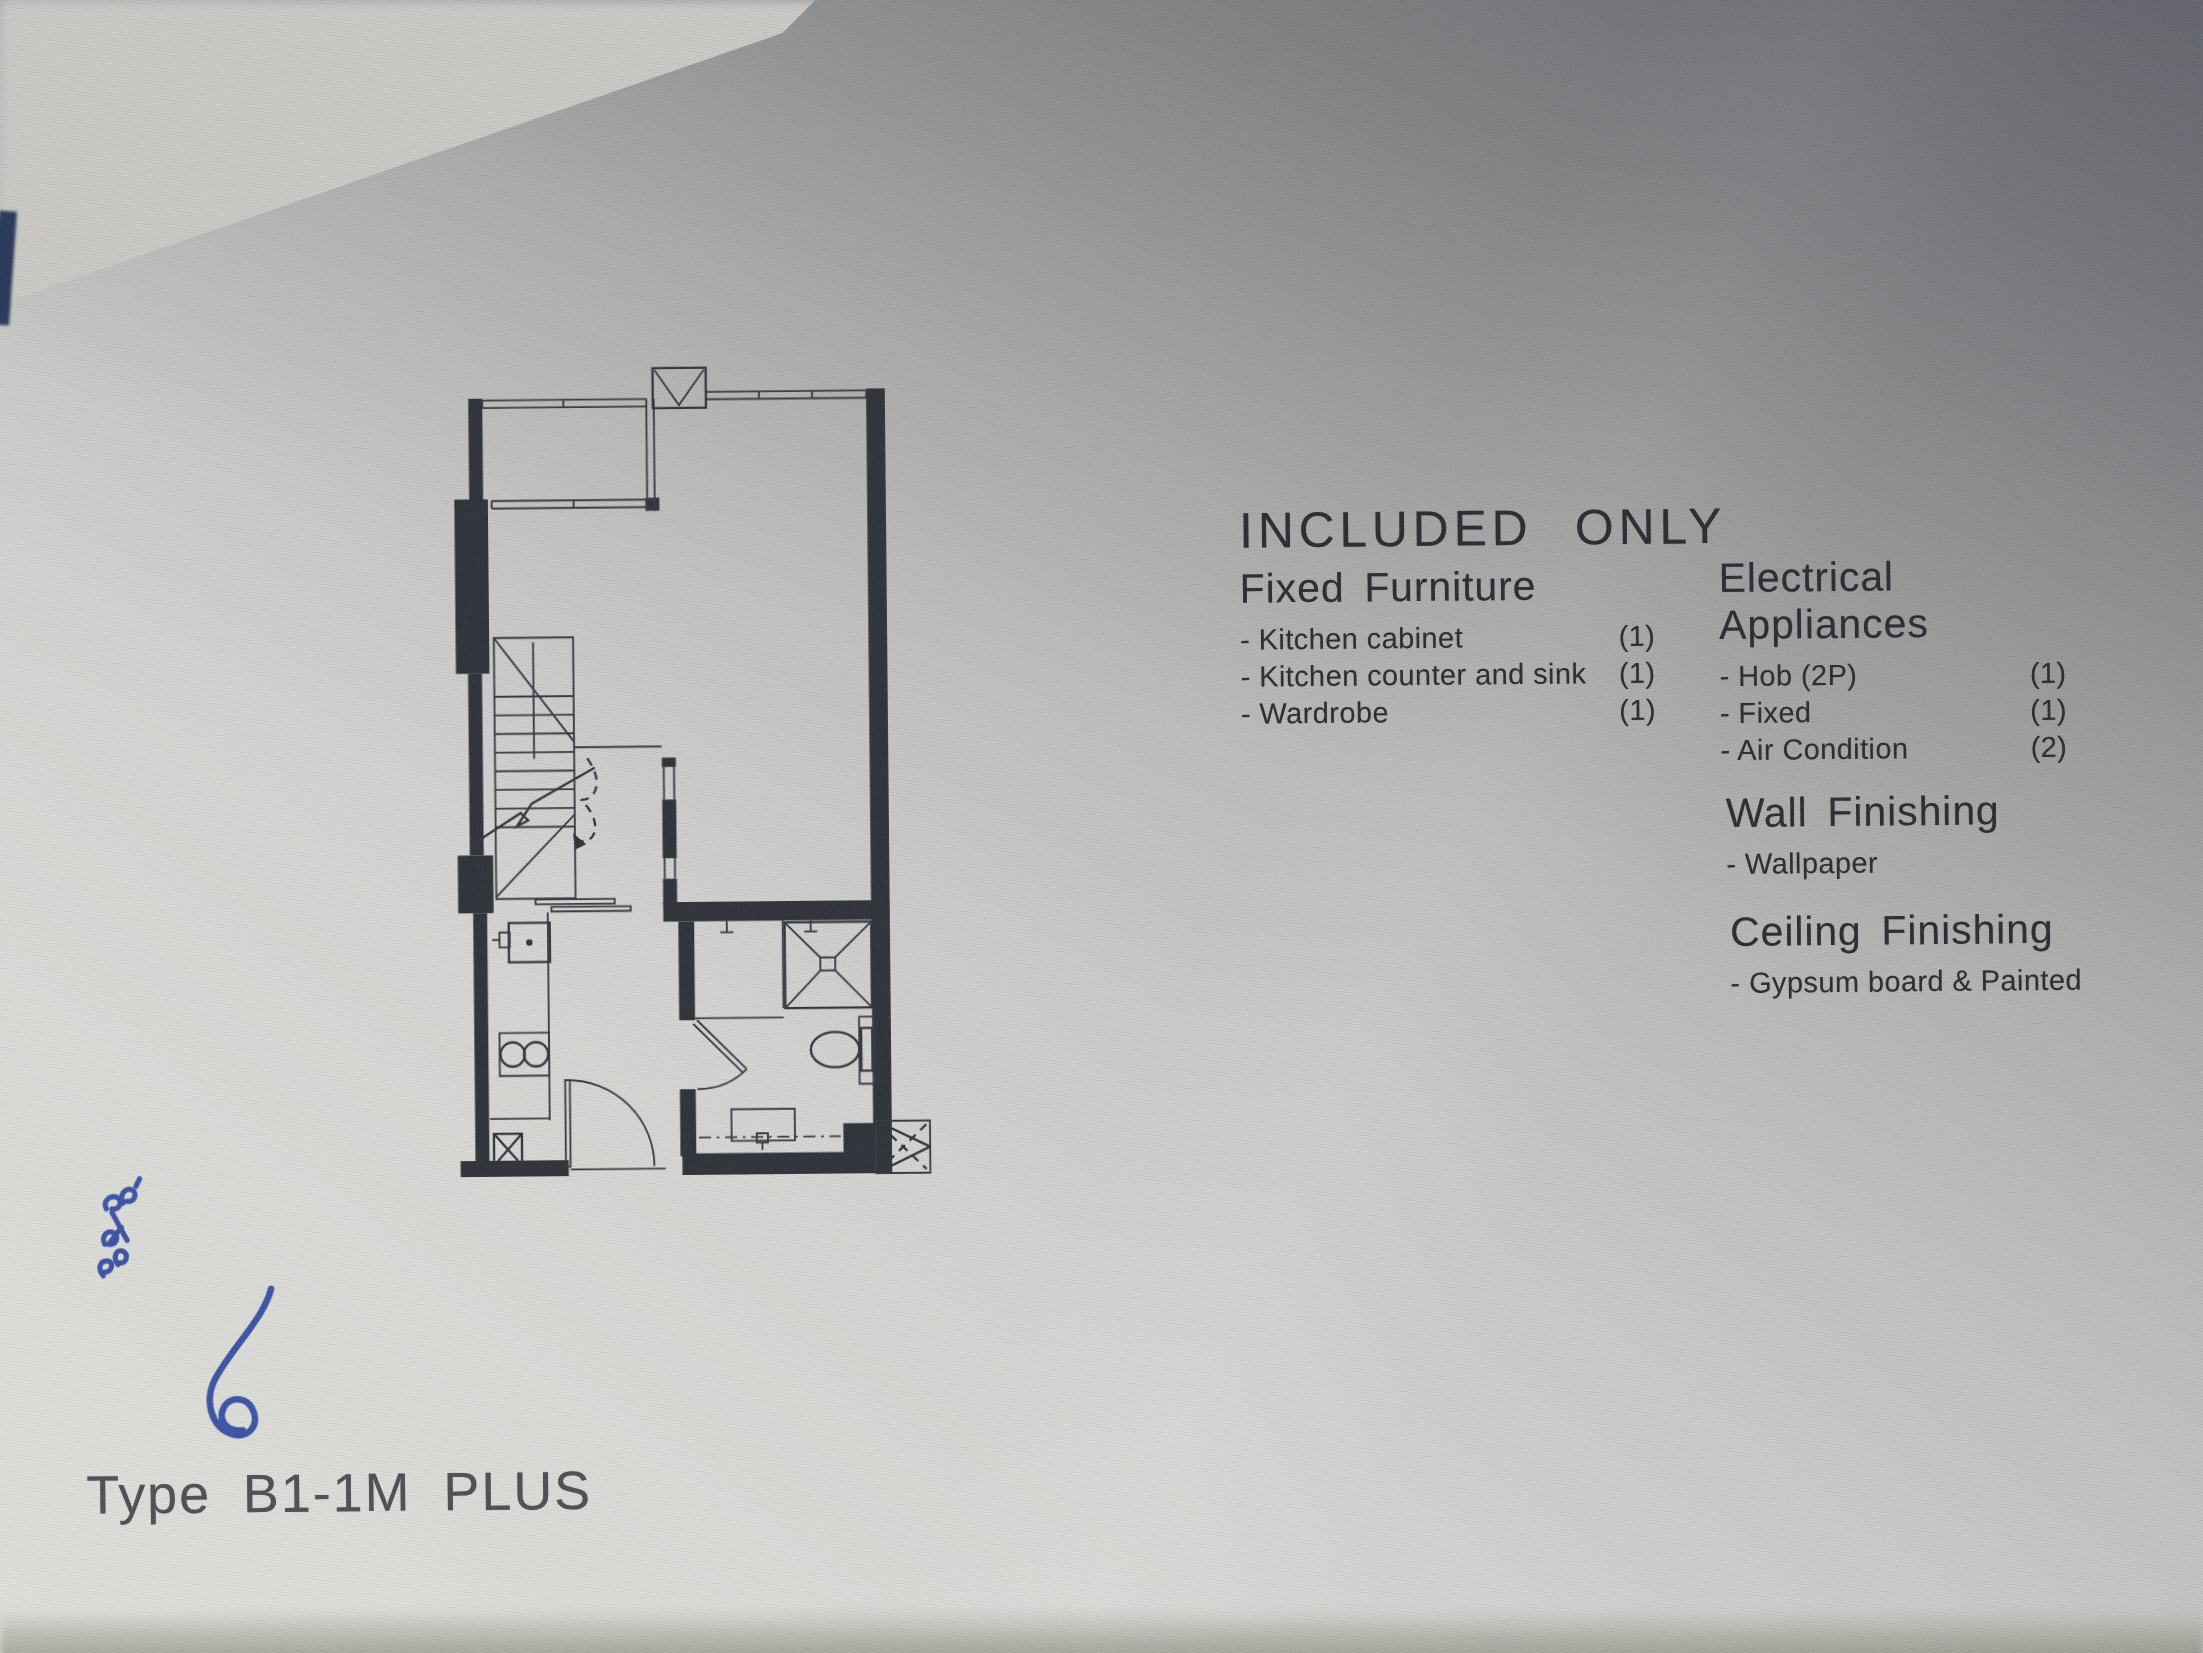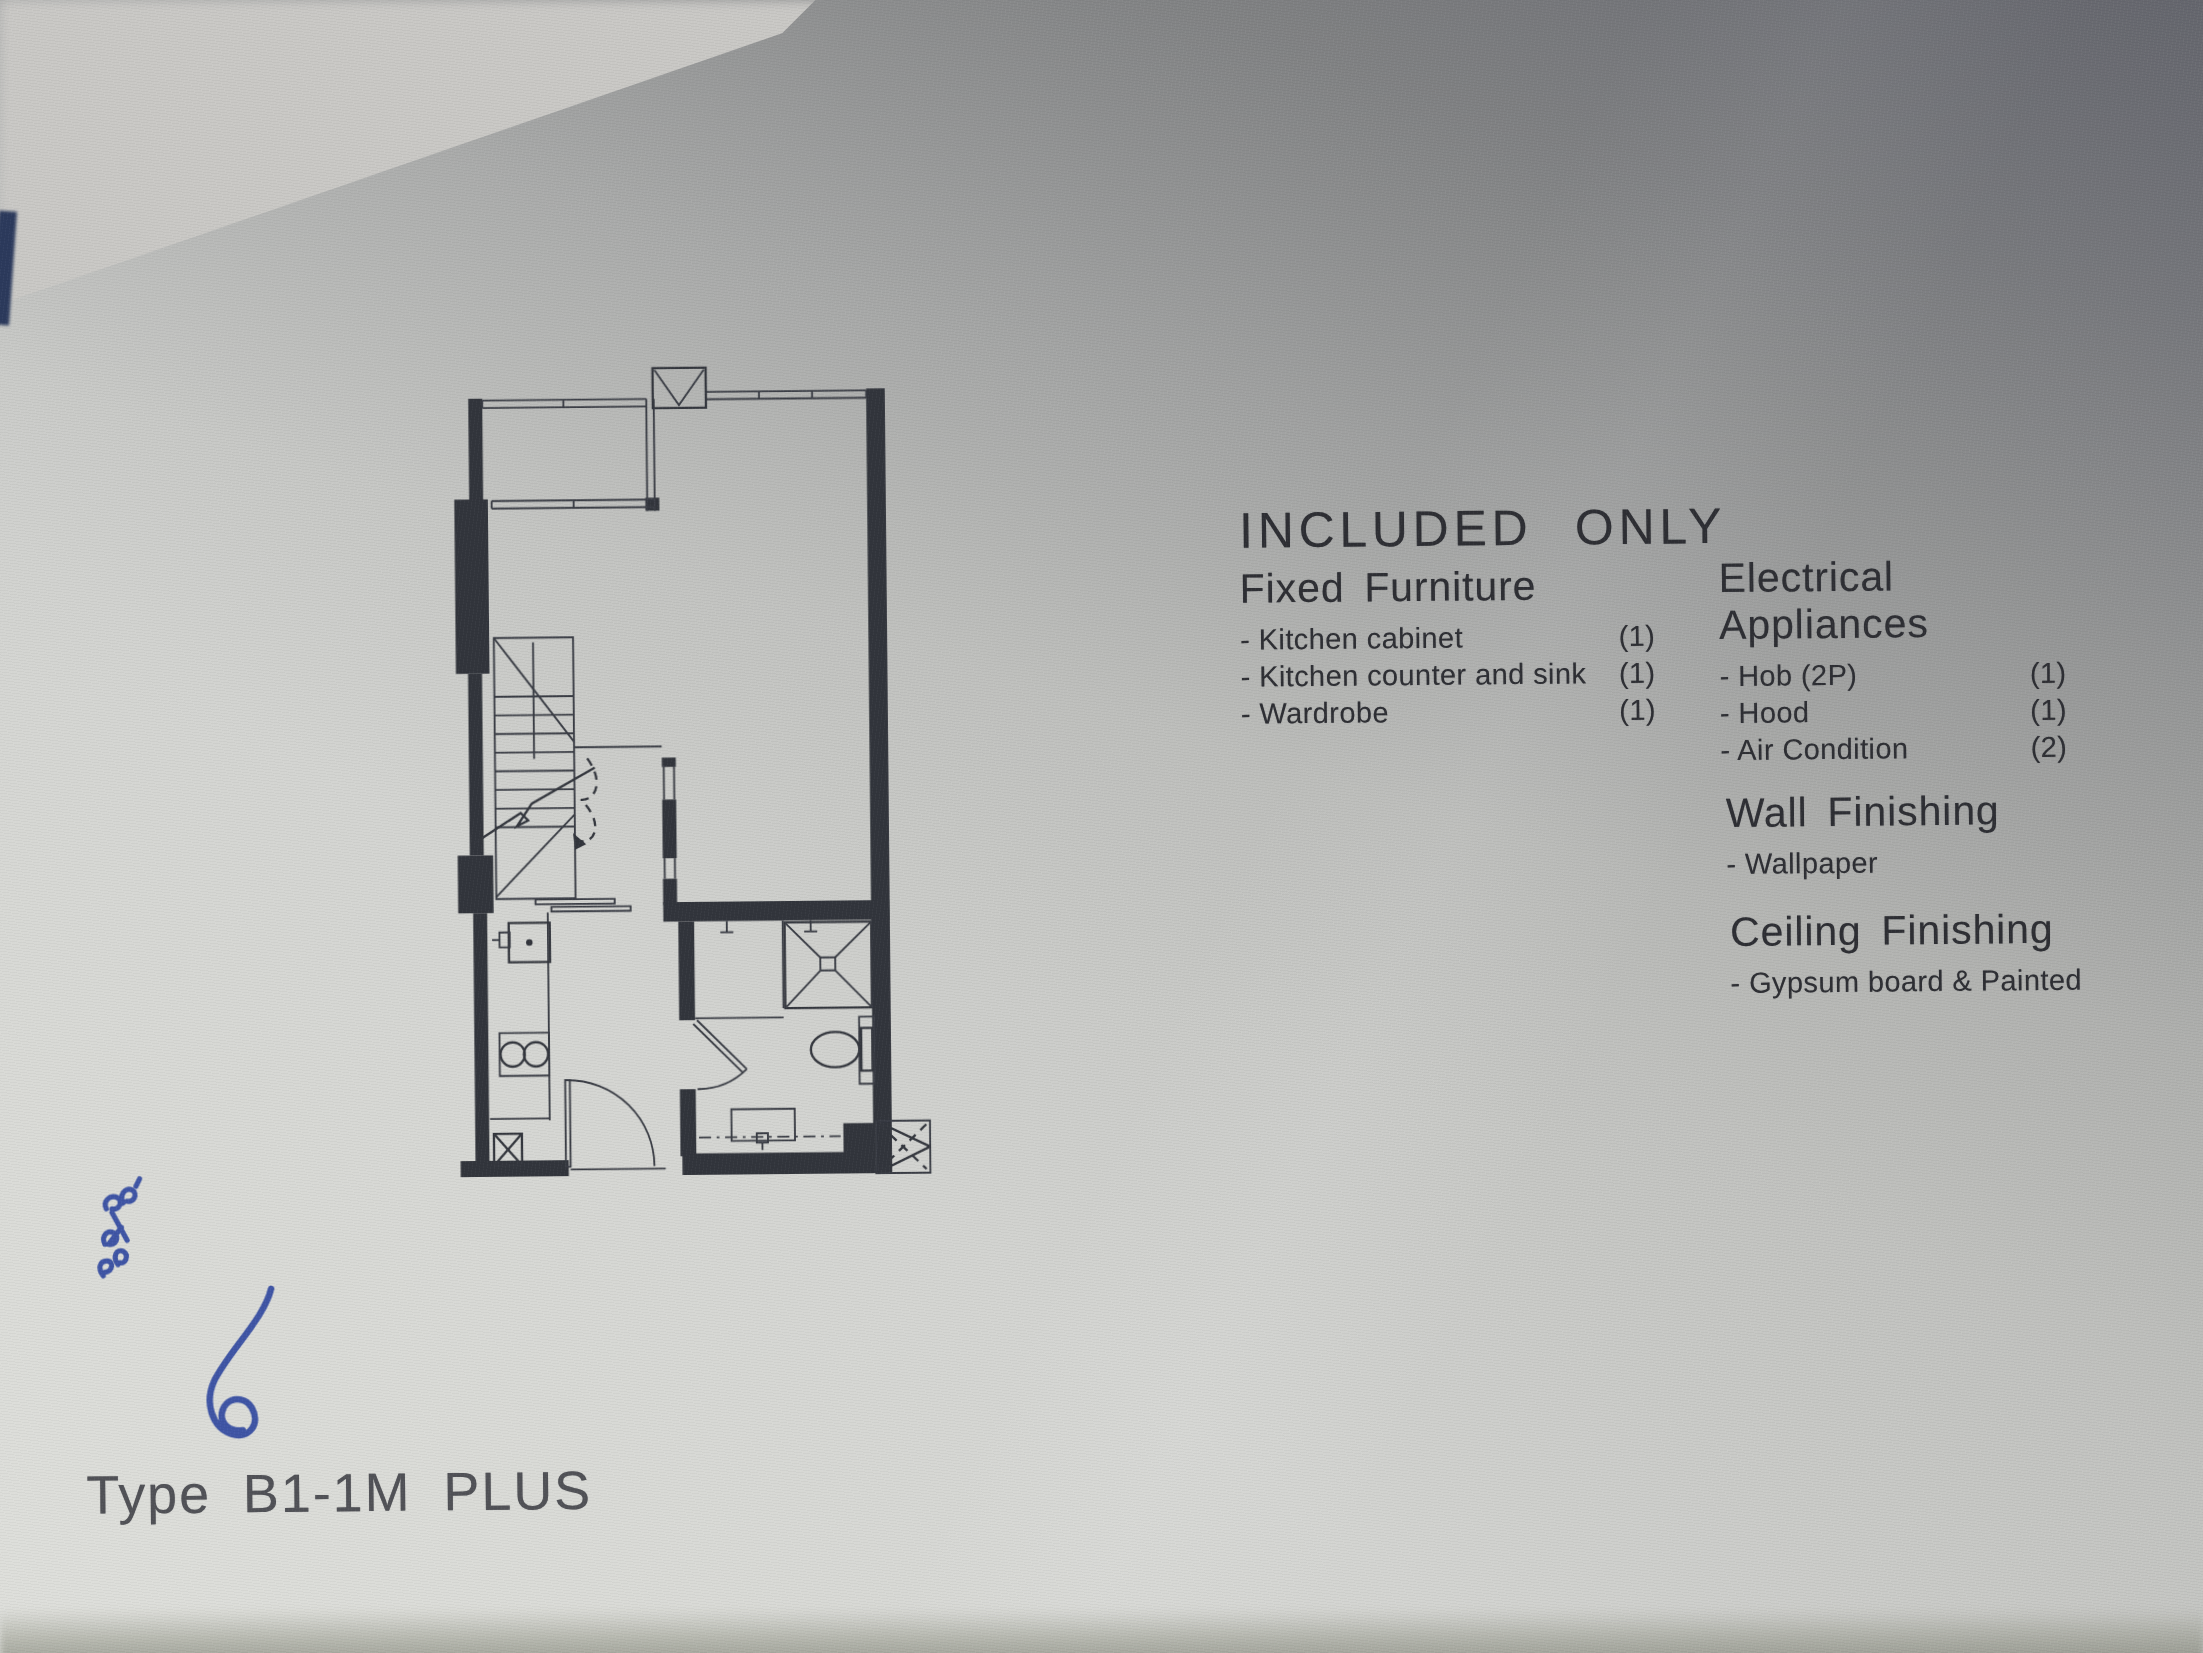--- a/index.html
+++ b/index.html
@@ -246,21 +246,21 @@
       </div>
     </div>
 
     <div class="spec-block blk-elec">
       <h2 class="spec-heading ink">Electrical Appliances</h2>
       <div class="spec-row ink">
         <span>- Hob (2P)</span>
         <span class="spec-qty">(1)</span>
       </div>
       <div class="spec-row ink">
-        <span>- Hood</span>
+        <span>- Fixed</span>
         <span class="spec-qty">(1)</span>
       </div>
       <div class="spec-row ink">
         <span>- Air Condition</span>
         <span class="spec-qty">(2)</span>
       </div>
     </div>
 
     <div class="spec-block blk-wall">
       <h2 class="spec-heading ink">Wall Finishing</h2>

